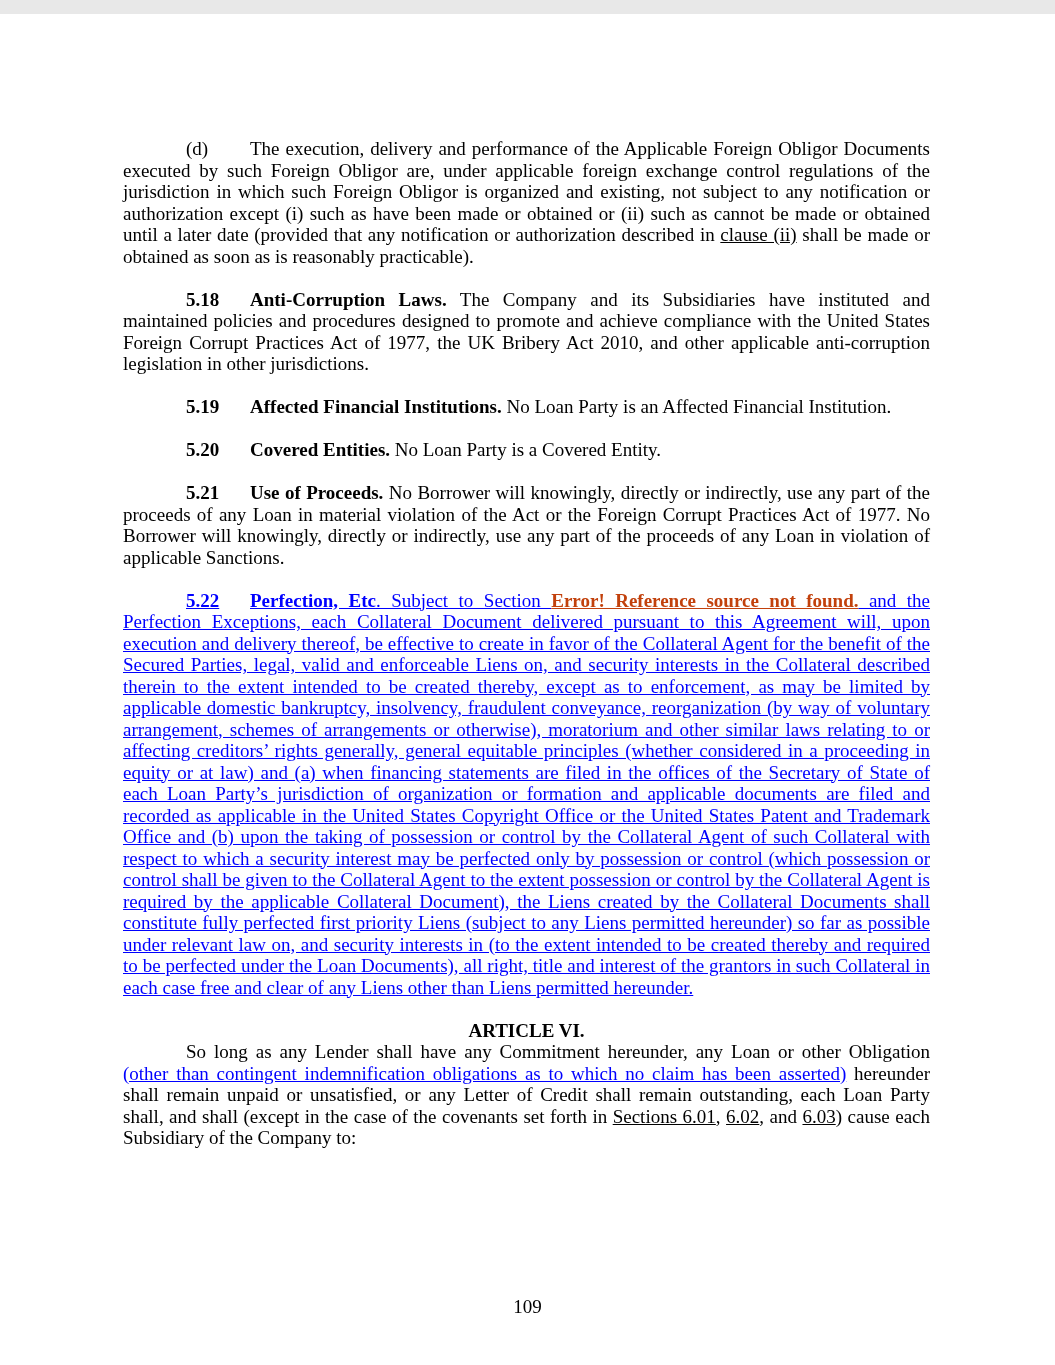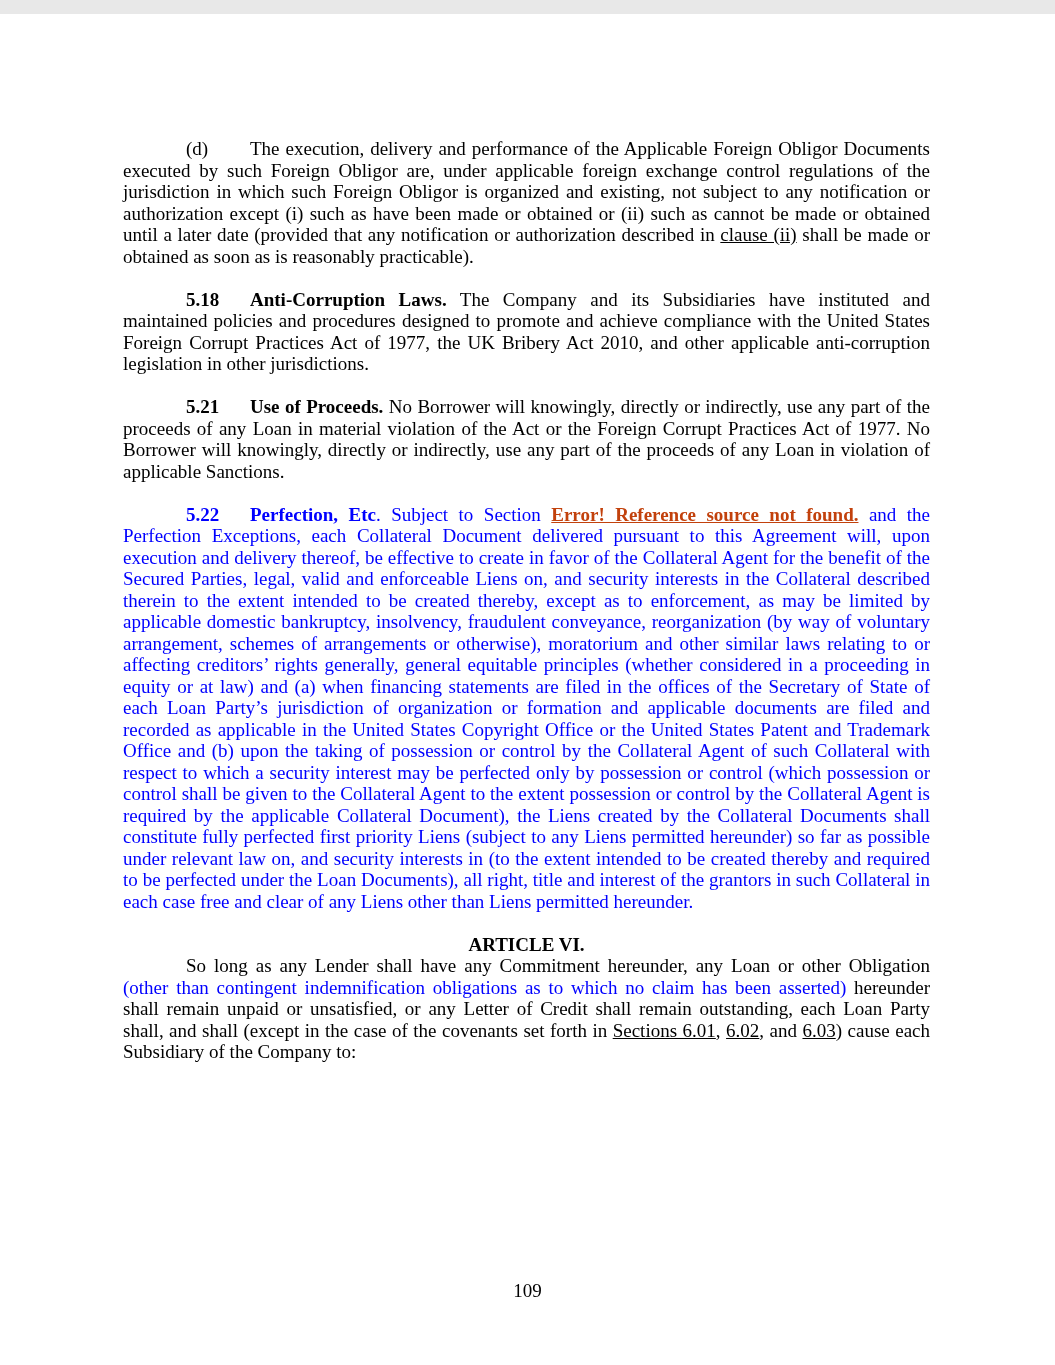--- a/index.html
+++ b/index.html
@@ -24,49 +24,52 @@
   }
   .num {
     display:inline-block;
     width:64px;
     text-indent:0;
   }
   .bold { font-weight:bold; }
   .u { text-decoration:underline; }
   .ins {
     color:var(--insertion_blue,#0000FF);
+    text-decoration:underline;
   }
   .err {
     color:#c2410c;
     font-weight:bold;
     text-decoration:underline;
   }
   .center {
     text-align:center;
     text-indent:0;
   }
   .nogap { margin-bottom:0; }
   .footer {
     position:absolute;
     left:0;
-    bottom:78px;
+    bottom:62px;
     width:100%;
     text-align:center;
   }
 </style>
 </head>
 <body>
 
 <div class="page">
 
   <p class="para"><span class="num">(d)</span><span>The execution, delivery and performance of the Applicable Foreign Obligor Documents executed by such Foreign Obligor are, under applicable foreign exchange control regulations of the jurisdiction in which such Foreign Obligor is organized and existing, not subject to any notification or authorization except (i) such as have been made or obtained or (ii) such as cannot be made or obtained until a later date (provided that any notification or authorization described in </span><span class="u">clause (ii)</span><span> shall be made or obtained as soon as is reasonably practicable).</span></p>
 
   <p class="para"><span class="num bold">5.18</span><span class="bold">Anti-Corruption Laws.</span><span> The Company and its Subsidiaries have instituted and maintained policies and procedures designed to promote and achieve compliance with the United States Foreign Corrupt Practices Act of 1977, the UK Bribery Act 2010, and other applicable anti-corruption legislation in other jurisdictions.</span></p>
 
+  <p class="para"><span class="num bold">5.19</span><span class="bold">Affected Financial Institutions.</span><span> No Loan Party is an Affected Financial Institution.</span></p>
 
+  <p class="para"><span class="num bold">5.20</span><span class="bold">Covered Entities.</span><span> No Loan Party is a Covered Entity.</span></p>
 
   <p class="para"><span class="num bold">5.21</span><span class="bold">Use of Proceeds.</span><span> No Borrower will knowingly, directly or indirectly, use any part of the proceeds of any Loan in material violation of the Act or the Foreign Corrupt Practices Act of 1977. No Borrower will knowingly, directly or indirectly, use any part of the proceeds of any Loan in violation of applicable Sanctions.</span></p>
 
   <p class="para"><span class="num bold ins">5.22</span><span class="bold ins">Perfection, Etc</span><span class="ins">. Subject to Section </span><span class="err">Error! Reference source not found.</span><span class="ins"> and the Perfection Exceptions, each Collateral Document delivered pursuant to this Agreement will, upon execution and delivery thereof, be effective to create in favor of the Collateral Agent for the benefit of the Secured Parties, legal, valid and enforceable Liens on, and security interests in the Collateral described therein to the extent intended to be created thereby, except as to enforcement, as may be limited by applicable domestic bankruptcy, insolvency, fraudulent conveyance, reorganization (by way of voluntary arrangement, schemes of arrangements or otherwise), moratorium and other similar laws relating to or affecting creditors’ rights generally, general equitable principles (whether considered in a proceeding in equity or at law) and (a) when financing statements are filed in the offices of the Secretary of State of each Loan Party’s jurisdiction of organization or formation and applicable documents are filed and recorded as applicable in the United States Copyright Office or the United States Patent and Trademark Office and (b) upon the taking of possession or control by the Collateral Agent of such Collateral with respect to which a security interest may be perfected only by possession or control (which possession or control shall be given to the Collateral Agent to the extent possession or control by the Collateral Agent is required by the applicable Collateral Document), the Liens created by the Collateral Documents shall constitute fully perfected first priority Liens (subject to any Liens permitted hereunder) so far as possible under relevant law on, and security interests in (to the extent intended to be created thereby and required to be perfected under the Loan Documents), all right, title and interest of the grantors in such Collateral in each case free and clear of any Liens other than Liens permitted hereunder.</span></p>
 
   <p class="para center bold nogap">ARTICLE VI.</p>
 
   <p class="para"><span>So long as any Lender shall have any Commitment hereunder, any Loan or other Obligation </span><span class="ins">(other than contingent indemnification obligations as to which no claim has been asserted)</span><span> hereunder shall remain unpaid or unsatisfied, or any Letter of Credit shall remain outstanding, each Loan Party shall, and shall (except in the case of the covenants set forth in </span><span class="u">Sections 6.01</span><span>, </span><span class="u">6.02</span><span>, and </span><span class="u">6.03</span><span>) cause each Subsidiary of the Company to:</span></p>
 
 

